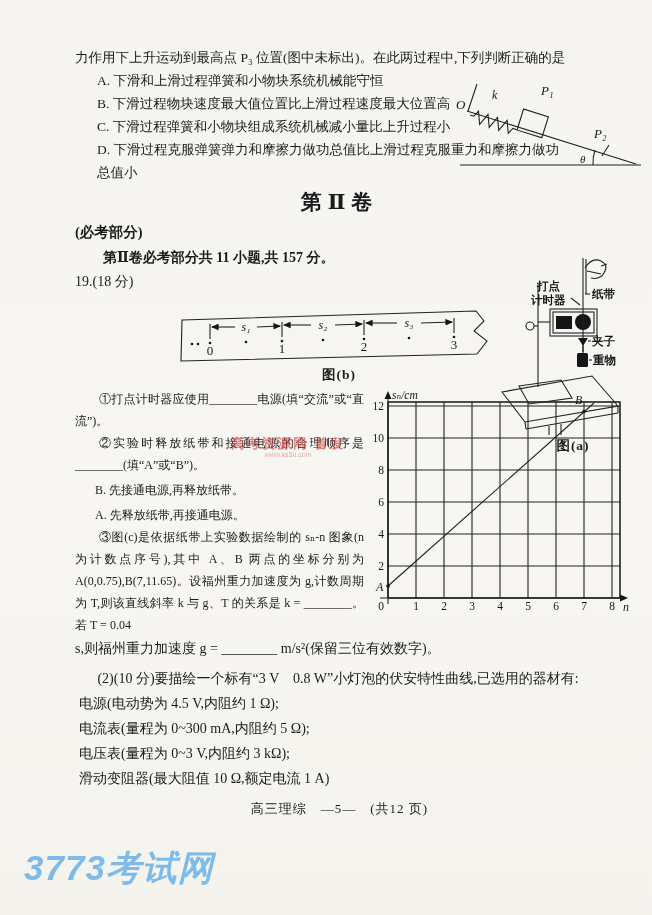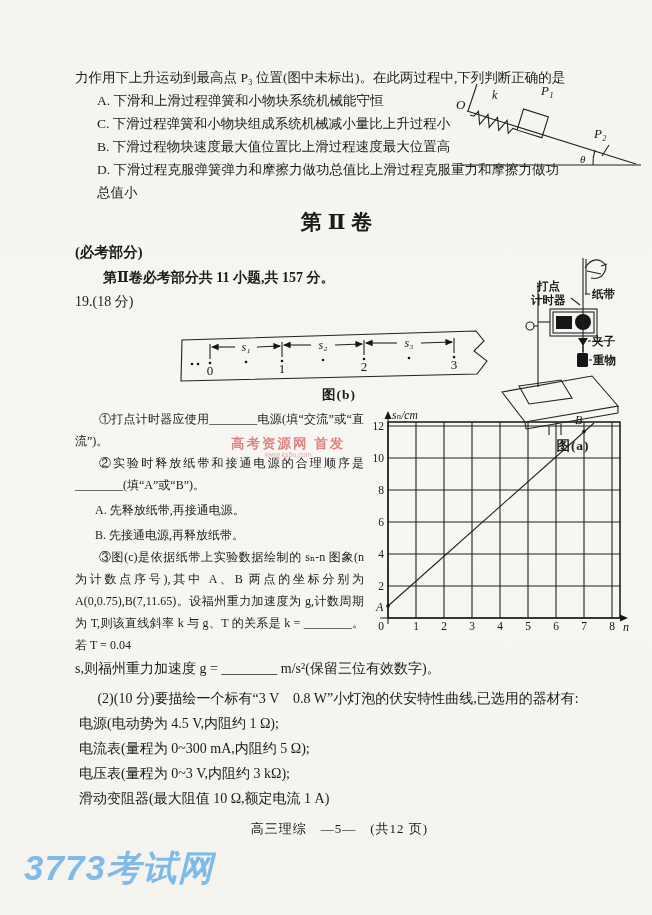--- a/index.html
+++ b/index.html
@@ -6,21 +6,21 @@
   .page{position:relative;width:652px;height:915px;margin:0 auto;overflow:hidden;
         background:linear-gradient(180deg,#f5f4f0 0%,#f7f6f2 55%,#f4f3ee 100%);
         font-family:"Liberation Serif","DejaVu Serif",serif;color:#1b1b1b;}
   .content{position:absolute;inset:0;padding:46px 48px 0 75px;box-sizing:border-box;}
   svg{display:block;}
   svg line, svg path, svg polyline, svg polygon, svg rect, svg circle{stroke:#222;fill:none;stroke-width:1.1;}
   svg .fill{fill:#161616;stroke:none;}
   svg text{fill:#161616;stroke:none;font-family:"Liberation Serif","DejaVu Serif",serif;}
   .it{font-style:italic;}
   
-  .block-top{font-size:13.5px;line-height:23px;margin-top:20px;}
+  .block-top{font-size:13.5px;line-height:23px;}
   .opt{padding-left:22px;width:402px;}
   .opt-d{width:468px;}
   .fig-incline{position:absolute;left:455px;top:80px;}
   
   .sec-title{text-align:center;font-weight:bold;font-size:21px;letter-spacing:6px;margin-top:4px;}
   .sec-sub{font-weight:bold;font-size:14.5px;margin-top:7px;}
   .sec-note{font-weight:bold;font-size:14px;margin-top:5px;text-indent:2em;line-height:21px;}
   .q-num{font-size:14px;margin-top:3px;line-height:21px;}
   
   .part1{width:422px;font-size:14px;line-height:21px;text-align:justify;text-indent:2em;margin-top:1px;}
@@ -51,22 +51,22 @@
 </style>
 </head>
 <body>
 
 <div class="page">
   <div class="content">
 
     <div class="block-top">
       <div>力作用下上升运动到最高点 P₃ 位置(图中未标出)。在此两过程中,下列判断正确的是</div>
       <div class="opt">A. 下滑和上滑过程弹簧和小物块系统机械能守恒</div>
+      <div class="opt">B. 下滑过程物块速度最大值位置比上滑过程速度最大位置高</div>
       <div class="opt">C. 下滑过程弹簧和小物块组成系统机械减小量比上升过程小</div>
-      <div class="opt">B. 下滑过程物块速度最大值位置比上滑过程速度最大位置高</div>
       <div class="opt opt-d">D. 下滑过程克服弹簧弹力和摩擦力做功总值比上滑过程克服重力和摩擦力做功总值小</div>
     </div>
 
     <svg class="fig-incline" width="197" height="92" viewBox="0 0 197 92">
       <line x1="13" y1="31" x2="22" y2="4"></line>
       <line x1="12" y1="31" x2="181" y2="84"></line>
       <line x1="5" y1="85" x2="186" y2="85"></line>
       <g transform="translate(15,35) rotate(17.4)">
         <path d="M0 0 h4 l3 -6 5 12 5 -12 5 12 5 -12 5 12 5 -12 5 12 3 -6 h4"></path>
       </g>
@@ -172,22 +172,22 @@
         <text x="95" y="91" font-size="11.5" font-weight="bold">夹子</text>
         <text x="96" y="110" font-size="11.5" font-weight="bold">重物</text>
       </svg>
       <div class="fig-caption">图(a)</div>
     </div>
 
     <div class="two-col">
       <div class="col-left">
         <p>①打点计时器应使用________电源(填“交流”或“直流”)。</p>
         <p>②实验时释放纸带和接通电源的合理顺序是________(填“A”或“B”)。</p>
+        <p class="subopt">B. 先接通电源,再释放纸带。</p>
         <p class="subopt">A. 先释放纸带,再接通电源。</p>
-        <p class="subopt">B. 先接通电源,再释放纸带。</p>
         <p>③图(c)是依据纸带上实验数据绘制的 sₙ-n 图象(n 为计数点序号),其中 A、B 两点的坐标分别为 A(0,0.75),B(7,11.65)。设福州重力加速度为 g,计数周期为 T,则该直线斜率 k 与 g、T 的关系是 k = ________。若 T = 0.04</p>
       </div>
       <div class="col-right">
         <svg width="268" height="228" viewBox="0 0 268 228">
           <defs>
             <pattern id="gp" width="7.4" height="7.3" patternUnits="userSpaceOnUse">
               <path d="M7.4 0 H0 V7.3" stroke="#938e84" stroke-width="0.55"></path>
             </pattern>
           </defs>
           <rect x="24" y="14" width="232" height="196" fill="#e9e6df" stroke="none"></rect>

